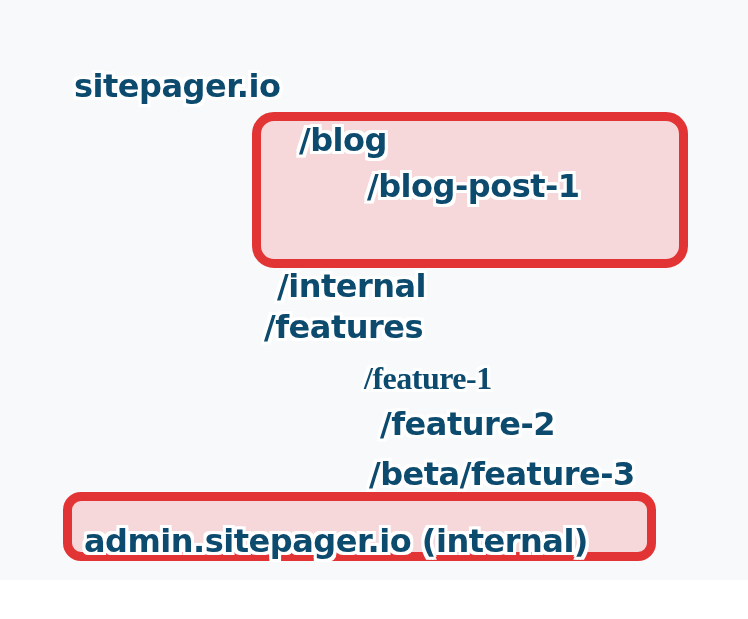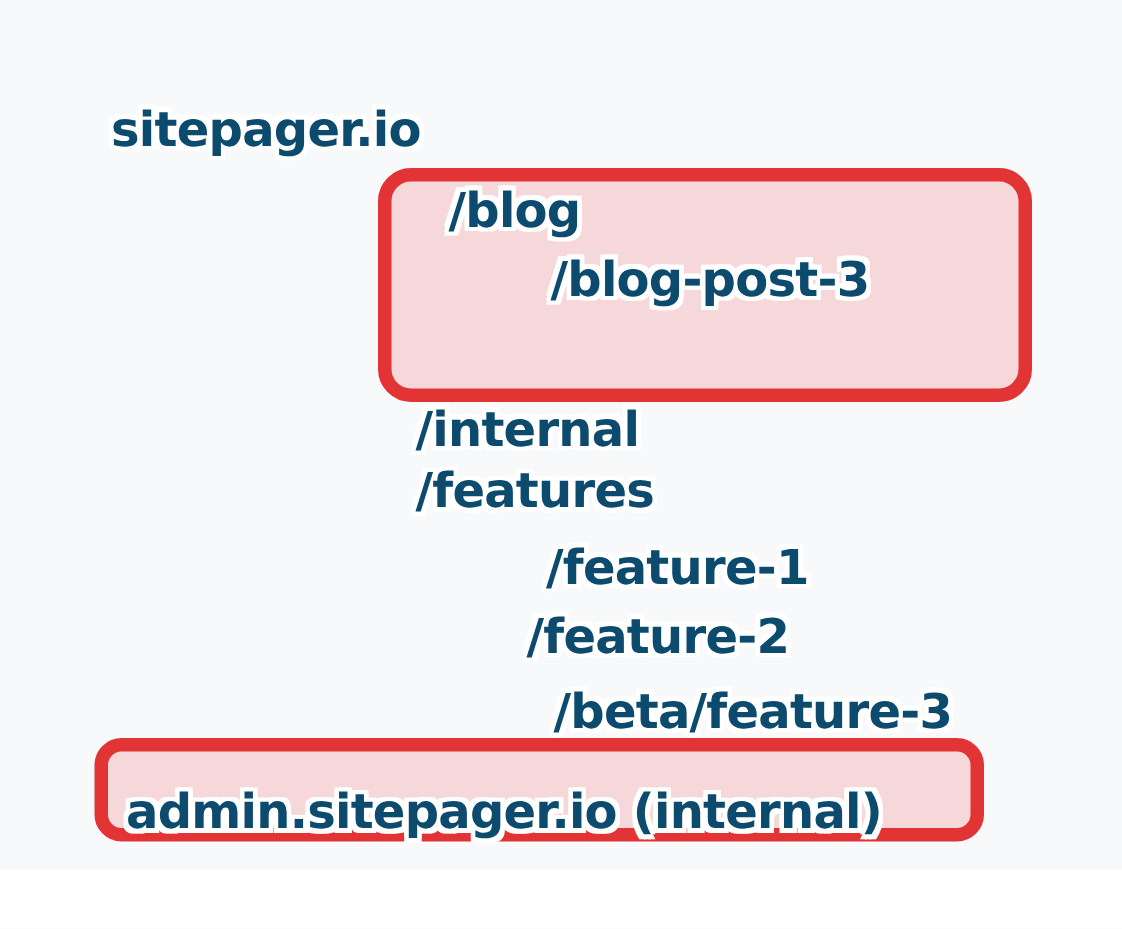--- a/index.html
+++ b/index.html
@@ -48,39 +48,39 @@
       -3px -3px 0 #ffffff,  3px -3px 0 #ffffff,
       -3px  3px 0 #ffffff,  3px  3px 0 #ffffff,
       -3px  0   0 #ffffff,  3px  0   0 #ffffff,
        0   -3px 0 #ffffff,  0    3px 0 #ffffff;
   }
   .l-title    { left: 74px;  top: 67px;  }
   .l-blog     { left: 279px; top: 121px; margin-left: 20px; }
   .l-bp1      { left: 367px; top: 167px; }
   .l-bp2      { left: 367px; top: 213px; }
   .l-pricing  { left: 277px; top: 267px; }
-  .l-features { left: 277px; top: 308px; }
-  .l-f1       { left: 364px; top: 359px; }
-  .l-f2       { left: 351px; top: 405px; text-align: center; }
+  .l-features { left: 264px; top: 308px; }
+  .l-f1       { left: 364px; top: 359px; font-family: Liberation Serif, serif; }
+  .l-f2       { left: 380px; top: 405px; text-align: center; }
   .l-f3       { left: 369px; top: 455px; }
   .l-admin    { left: 84px;  top: 505px; margin-top: 17px; }
 </style>
 </head>
 <body>
 
 <div class="canvas">
 
   <div class="hl-box box-blog"></div>
   <div class="hl-box box-admin"></div>
 
   <div class="line l-title">sitepager.io</div>
 
   <div class="line l-blog">/blog</div>
 
-  <div class="line l-bp1">/blog-post-3</div>
+  <div class="line l-bp1">/blog-post-1</div>
 
 
   <div class="line l-pricing">/internal</div>
 
   <div class="line l-features">/features</div>
 
   <div class="line l-f1">/feature-1</div>
 
   <div class="line l-f2">/feature-2</div>
 

